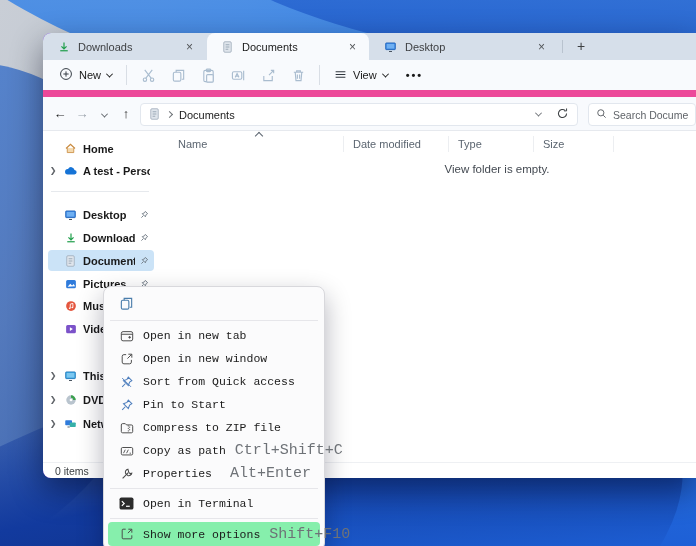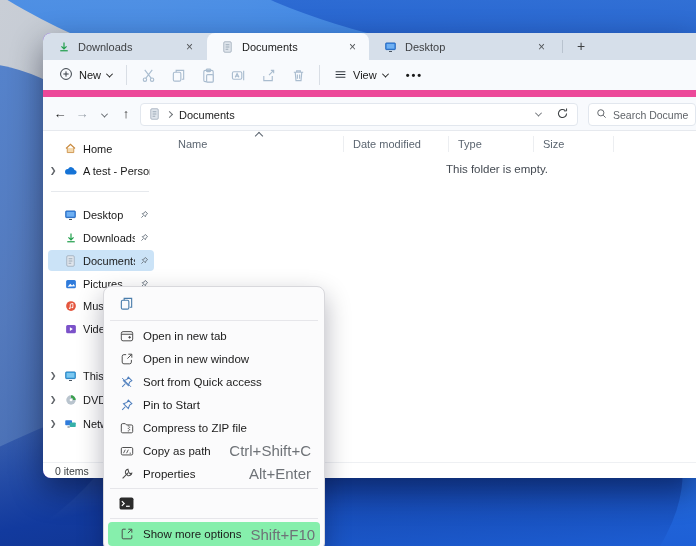--- a/index.html
+++ b/index.html
@@ -60,21 +60,21 @@
   .crumb-spacer { flex:1; }
   .searchbox { position:absolute; left:545px; top:6px; width:108px; height:23px; background:#fff; border:1px solid #e2e7ee; border-radius:4px;
                display:flex; align-items:center; padding:0 7px; gap:6px; }
   .searchbox input { border:none; outline:none; width:100%; font-family:"Liberation Sans",sans-serif; font-size:10.5px; color:#1b1b1b; background:transparent; }
   .searchbox input::placeholder { color:#5f6368; opacity:1; }
 
   
   .content { position:absolute; left:0; top:98px; right:0; bottom:16px; background:#fff; }
   .sidebar { position:absolute; left:0; top:0; width:115px; height:100%; }
   .side-row { position:absolute; left:5px; width:106px; height:21px; display:flex; align-items:center; gap:5px; border-radius:4px; padding:0 4px 0 0; color:#191919; }
-  .side-row .lbl { flex:1; white-space:nowrap; overflow:hidden; }
+  .side-row .lbl { flex:1; white-space:nowrap; overflow:hidden;font-weight:bold; }
   .side-sel { background:#cbe3f7; }
   .side-chev { width:10px; font-size:8px; color:#5f6368; text-align:center; flex:0 0 10px; }
   .side-ico { width:15px; height:15px; flex:0 0 15px; display:flex; align-items:center; justify-content:center; }
   .side-sep { position:absolute; left:8px; width:98px; height:1px; background:#e6e9ed; }
   .pin { flex:0 0 10px; }
 
   .main { position:absolute; left:115px; top:0; right:0; height:100%; }
   .colheads { position:absolute; left:0; top:0; right:0; height:26px; color:#5b6570; }
   .colhead { position:absolute; top:7px; white-space:nowrap; }
   .col-sep { position:absolute; top:5px; width:1px; height:16px; background:#eceef1; }
@@ -82,21 +82,21 @@
   .empty-msg { position:absolute; left:339px; top:32px; transform:translateX(-50%); color:#444a52; font-size:11.5px; }
 
   .statusbar { position:absolute; left:0; bottom:0; right:0; height:16px; border-top:1px solid #eef0f3; background:#fff;
                display:flex; align-items:center; padding-left:12px; color:#3c4043; font-size:10.5px; border-radius:0 0 0 8px; }
 
   
   .ctxmenu { position:absolute; left:103px; top:286px; width:222px; background:#fbfbfc; border:1px solid #d8d8dc;
              border-radius:8px; box-shadow:0 10px 26px rgba(0,0,30,.3); padding:4px; font-size:11.5px; color:#1b1b1b; }
   .ctx-iconrow { height:26px; display:flex; align-items:center; padding-left:11px; }
   .ctx-sep { height:1px; background:#e6e6ea; margin:3px 2px; }
-  .ctx-item { height:23px; display:flex; align-items:center; gap:9px; padding:0 9px 0 11px; border-radius:4px; }
+  .ctx-item { height:23px; display:flex; align-items:center; gap:9px; padding:0 9px 0 11px; border-radius:4px;font-family:Liberation Mono, monospace; }
   .ctx-item .ico { width:15px; flex:0 0 15px; display:flex; align-items:center; justify-content:center; }
   .ctx-item .lbl { flex:1; white-space:nowrap; }
   .ctx-item .sc { color:#6e7277; font-size:15px; }
   .ctx-hover { background:#86efac; height:24px; }
 </style>
 </head>
 <body>
 
 <div class="screen">
   <div class="wallpaper">
@@ -392,21 +392,21 @@
           <span class="sort-caret"></span>
           <span class="colhead" style="left:20px">Name</span>
           <span class="col-sep" style="left:185px"></span>
           <span class="colhead" style="left:195px">Date modified</span>
           <span class="col-sep" style="left:290px"></span>
           <span class="colhead" style="left:300px">Type</span>
           <span class="col-sep" style="left:375px"></span>
           <span class="colhead" style="left:385px">Size</span>
           <span class="col-sep" style="left:455px"></span>
         </div>
-        <div class="empty-msg">This folder is empty.</div>
+        <div class="empty-msg">View folder is empty.</div>
       </main>
     </div>
 
     <div class="statusbar">
       <span>0 items</span>
     </div>
   </div>
 
   <div class="ctxmenu">
     <div class="ctx-iconrow">
@@ -487,20 +487,21 @@
     <div class="ctx-sep"></div>
 
     <div class="ctx-item">
       <span class="ico">
         <svg width="15" height="13" viewBox="0 0 16 14">
             <rect x="0.5" y="0.5" width="15" height="13" rx="2" fill="#2b2b2b"></rect>
             <path d="M3 4.5 5.5 7 3 9.5" fill="none" stroke="#fff" stroke-width="1.3"></path>
             <path d="M7.5 10h4" stroke="#fff" stroke-width="1.3"></path>
           </svg>
       </span>
+      <span class="lbl">Open in Terminal</span>
     </div>
     <div class="ctx-sep"></div>
 
     <div class="ctx-item ctx-hover">
       <span class="ico">
         <svg width="14" height="14" viewBox="0 0 16 16" fill="none" stroke="#494949" stroke-width="1.1">
             <path d="M6.5 2.5h-3a1 1 0 0 0-1 1v9a1 1 0 0 0 1 1h9a1 1 0 0 0 1-1v-3"></path>
             <path d="M9.5 2.5h4v4M13.2 2.8 9 7"></path>
           </svg>
       </span>

